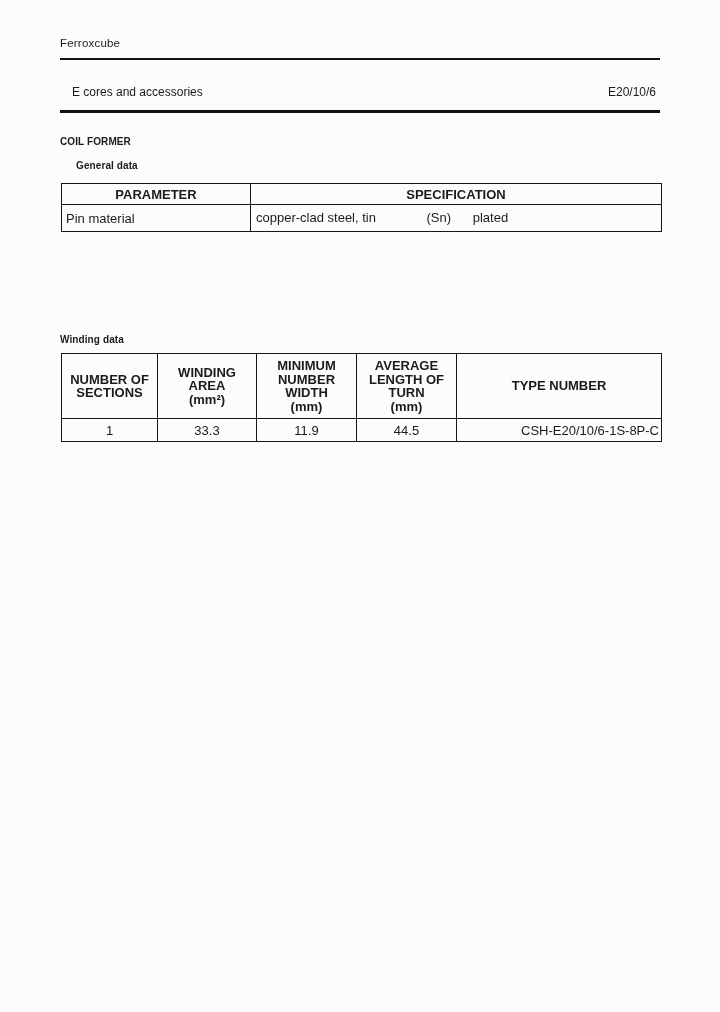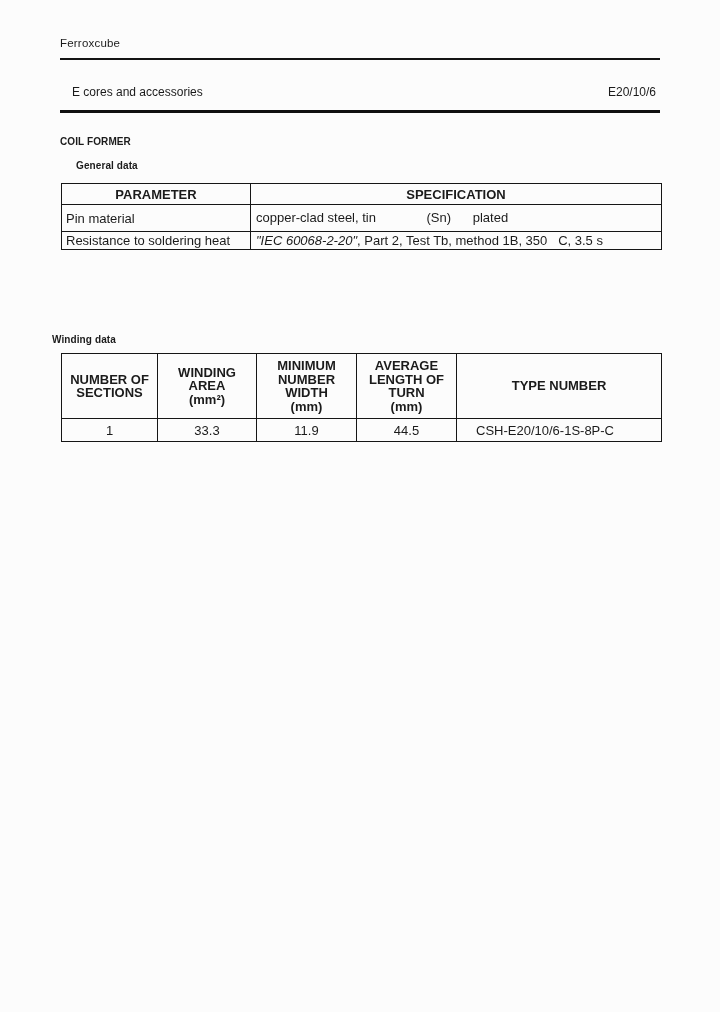--- a/index.html
+++ b/index.html
@@ -15,21 +15,21 @@
   }
   .abs{position:absolute;}
   .brand{left:60px;top:37px;font-size:11.5px;letter-spacing:0.2px;}
   .rule-thin{left:60px;top:58px;width:600px;height:2px;background:#141414;}
   .page-title{left:72px;top:85px;font-size:12px;}
   .part-number{top:85px;right:64px;font-size:12px;}
   .rule-thick{left:60px;top:110px;width:600px;height:3px;background:#101010;}
   .h-bold{font-size:10px;font-weight:bold;letter-spacing:0.1px;}
   .section-title{left:60px;top:136px;}
   .general-heading{left:76px;top:160px;}
-  .winding-heading{left:52px;top:334px;}
+  .winding-heading{left:60px;top:334px;}
 
   table{border-collapse:collapse;table-layout:fixed;background:#fcfcfc;}
   td,th{border:1.5px solid #161616;font-size:13px;overflow:hidden;}
   th{font-weight:bold;text-align:center;vertical-align:middle;padding:0 2px;}
 
   .tbl-general{left:61px;top:183px;width:600px;}
   .tbl-general col.c-param{width:189px;}
   .tbl-general col.c-spec{width:411px;}
   .tbl-general tr.hdr{height:21px;}
   .tbl-general tr.r1{height:36px;}
@@ -44,21 +44,21 @@
   .tbl-winding{left:61px;top:353px;width:600px;}
   .tbl-winding col.w1{width:96px;}
   .tbl-winding col.w2{width:99px;}
   .tbl-winding col.w3{width:100px;}
   .tbl-winding col.w4{width:100px;}
   .tbl-winding col.w5{width:205px;}
   .tbl-winding tr.hdr{height:65px;}
   .tbl-winding tr.data{height:23px;}
   .tbl-winding th{white-space:pre-line;line-height:13.5px;}
   .tbl-winding td{text-align:center;vertical-align:middle;padding:1px 2px;}
-  .tbl-winding td.type{text-align:left;padding-left:19px;}
+  .tbl-winding td.type{text-align:right;padding-left:19px;}
 </style>
 </head>
 <body>
 
 <div class="page">
 
   <div class="abs brand">Ferroxcube</div>
   <div class="abs rule-thin"></div>
   <div class="abs page-title">E cores and accessories</div>
   <div class="abs part-number">E20/10/6</div>
@@ -73,24 +73,20 @@
         <col class="c-spec">
       </colgroup>
     <tbody>
         <tr class="hdr">
       <th>PARAMETER</th>
       <th>SPECIFICATION</th>
     </tr>
     <tr class="r2">
       <td class="param">Pin material</td>
       <td class="spec"><span>copper-clad steel, tin              (Sn)      plated</span></td>
-    </tr>
-    <tr class="r4">
-      <td class="param">Resistance to soldering heat</td>
-      <td class="spec"><span class="it">"IEC 60068-2-20"</span><span>, Part 2, Test Tb, method 1B, 350   C, 3.5 s</span></td>
     </tr>
   </tbody>
     </table>
 
   <div class="abs h-bold winding-heading">Winding data</div>
 
   <table class="abs tbl-winding">
     <colgroup>
         <col class="w1">
         <col class="w2">

